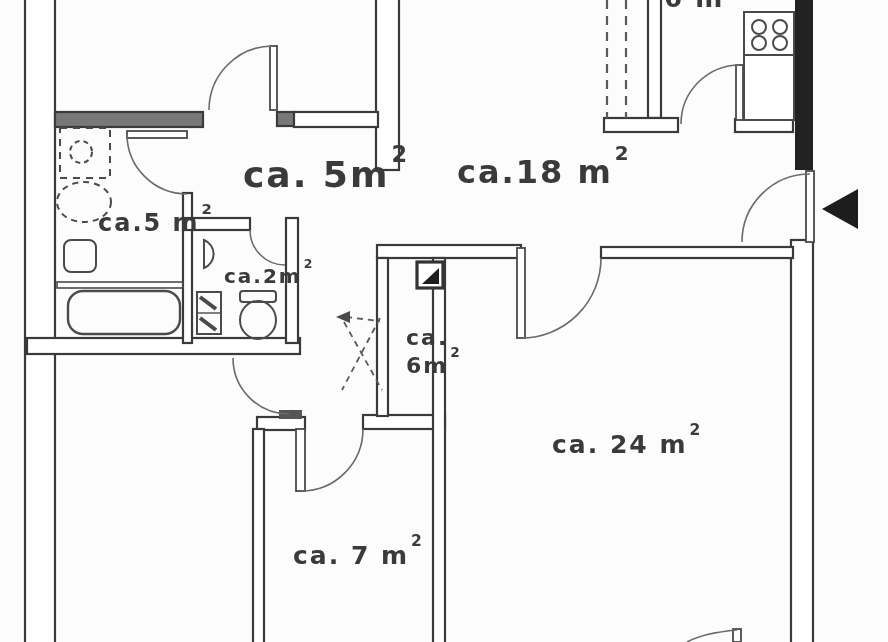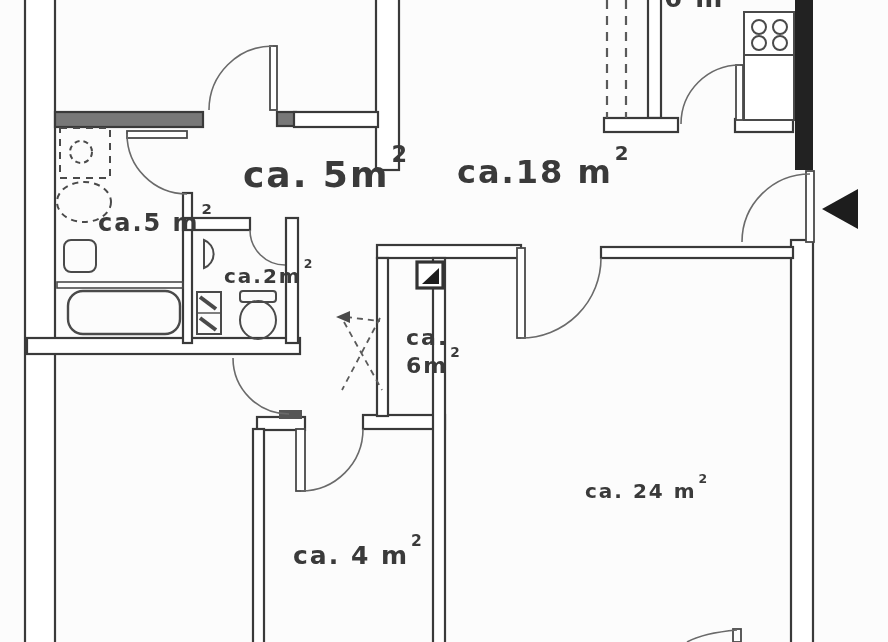--- a/index.html
+++ b/index.html
@@ -133,24 +133,24 @@
     <span>ca.2m</span><sup>2</sup>
   </div>
 
   <div class="lab" style="left:406px;top:297px;font-size:22px;margin-top:27px;">
     <span class="ln">ca.</span>
     <span class="ln"><span>6m</span><sup>2</sup></span>
   </div>
 
 
   <div class="lab" style="left:293px;top:541px;font-size:25px;">
-    <span>ca. 4 m</span><sup>2</sup>
+    <span>ca. 7 m</span><sup>2</sup>
   </div>
 
-  <div class="lab" style="left:552px;top:478px;font-size:20px;margin-left:33px;">
+  <div class="lab" style="left:552px;top:430px;font-size:25px;">
     <span>ca. 24 m</span><sup>2</sup>
   </div>
 
   <div class="lab" style="left:664px;top:-17px;font-size:26px;">
     <span>6 m</span>
   </div>
 
 </div>
 
 </body></html>

